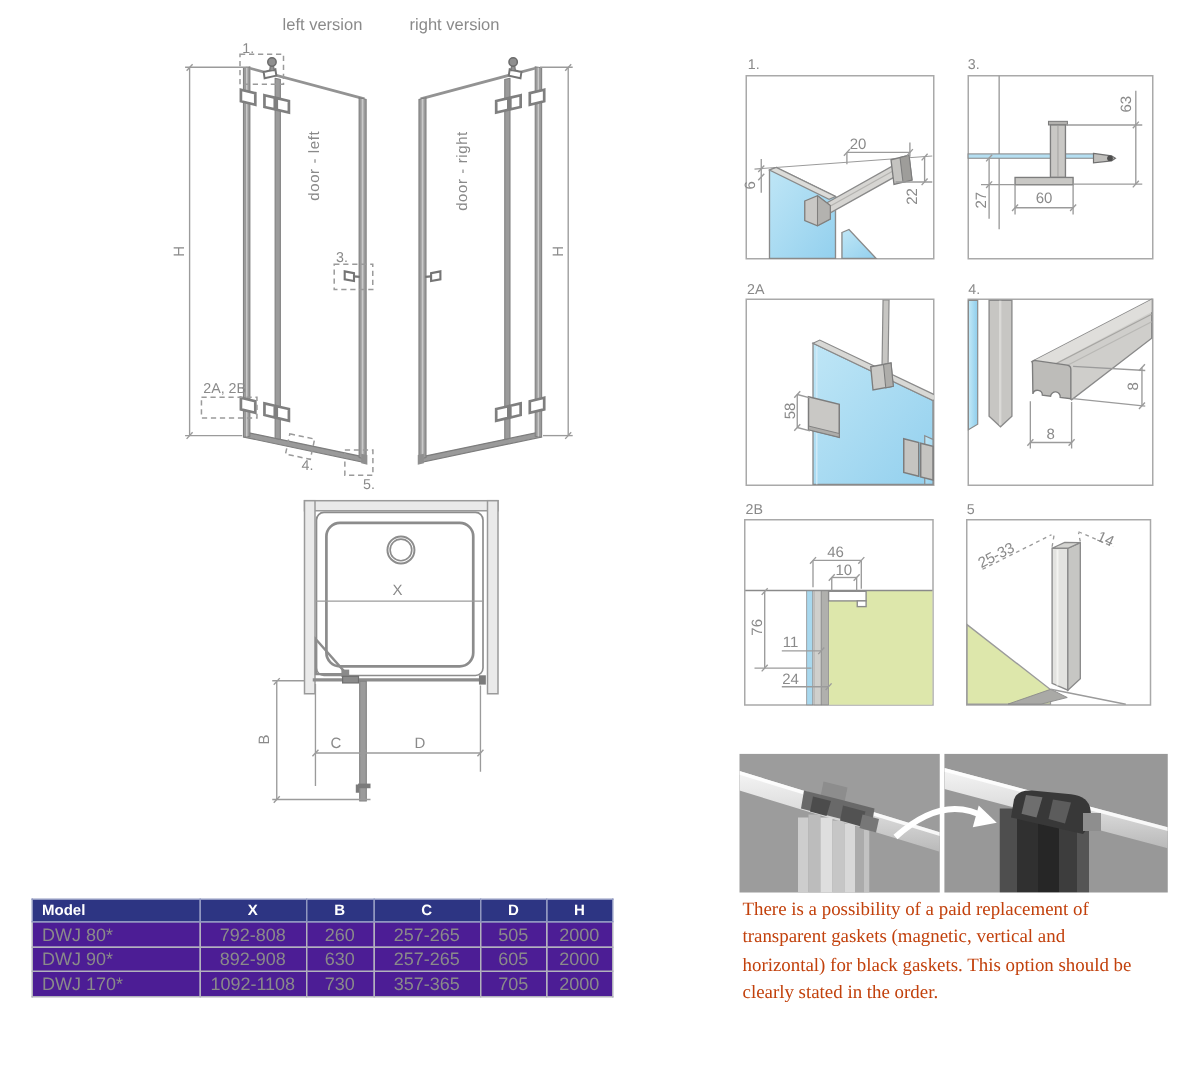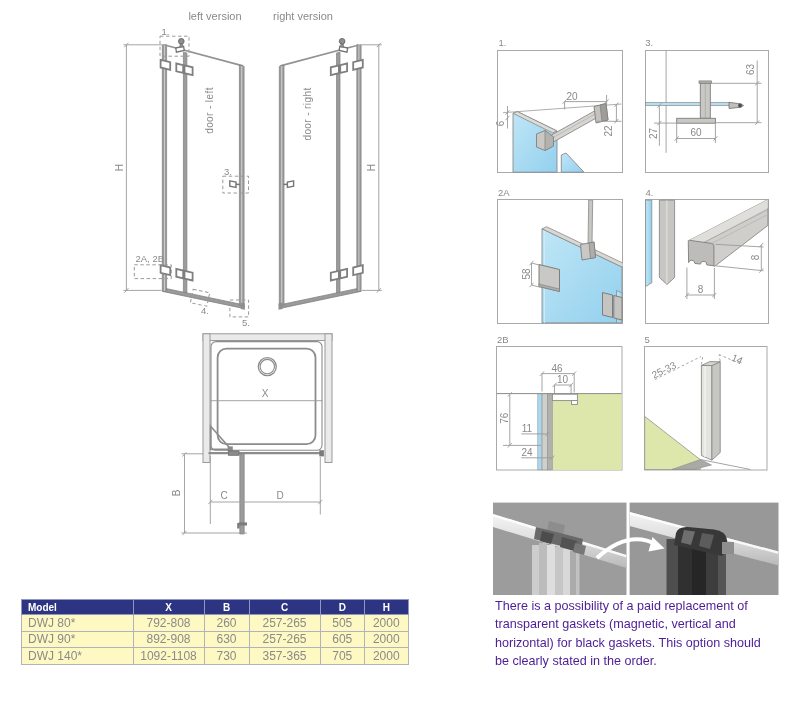--- a/index.html
+++ b/index.html
@@ -7,24 +7,24 @@
         font-family:"Liberation Sans",sans-serif;}
   #page svg{position:absolute;left:0;top:0;}
   .dimtxt{font-family:"Liberation Sans",sans-serif;font-size:10px;fill:#8a8a8a;}
   .lbl{font-family:"Liberation Sans",sans-serif;font-size:9.5px;fill:#8a8a8a;}
   table.spec{position:absolute;left:21px;top:576px;border-collapse:collapse;table-layout:fixed;
              font-family:Liberation Sans, sans-serif;margin-top:23px;}
   table.spec th{background:#2d3583;color:#ffffff;font-size:10px;font-weight:bold;
                 border:1px solid #8f97c0;height:14px;padding:0;text-align:center;}
   table.spec th.m{text-align:left;padding-left:6px;}
   table.spec td{border:1px solid #b2b2bc;font-size:12px;color:#8a8a8a;height:15.6px;
-                padding:0;text-align:center;background:#fef9c3;}
+                padding:0;text-align:center;background:#4c1d95;}
   table.spec td.m{text-align:left;padding-left:6px;}
   .para{position:absolute;left:495px;top:597px;width:272px;
-        font-family:Liberation Sans, sans-serif;font-size:12.6px;line-height:18.4px;color:#4c1d95;}
+        font-family:Liberation Serif, serif;font-size:12.6px;line-height:18.4px;color:#c2410c;}
 </style>
 </head>
 <body>
 <div id="page">
 <svg width="796" height="711" viewBox="0 0 796 711">
   <defs>
     <linearGradient id="glassV" x1="0" y1="0" x2="1" y2="0">
       <stop offset="0" stop-color="#c3e9f7"></stop>
           <stop offset="1" stop-color="#8ecdec"></stop>
     </linearGradient>
@@ -406,21 +406,21 @@
         </tr>
   <tr>
           <td class="m">DWJ 90*</td>
           <td>892-908</td>
           <td>630</td>
           <td>257-265</td>
           <td>605</td>
           <td>2000</td>
         </tr>
   <tr>
-          <td class="m">DWJ 140*</td>
+          <td class="m">DWJ 170*</td>
           <td>1092-1108</td>
           <td>730</td>
           <td>357-365</td>
           <td>705</td>
           <td>2000</td>
         </tr>
 </tbody>
     </table>
 
 <div class="para">There is a possibility of a paid replacement of transparent gaskets (magnetic, vertical and horizontal) for black gaskets. This option should be clearly stated in the order.</div>

